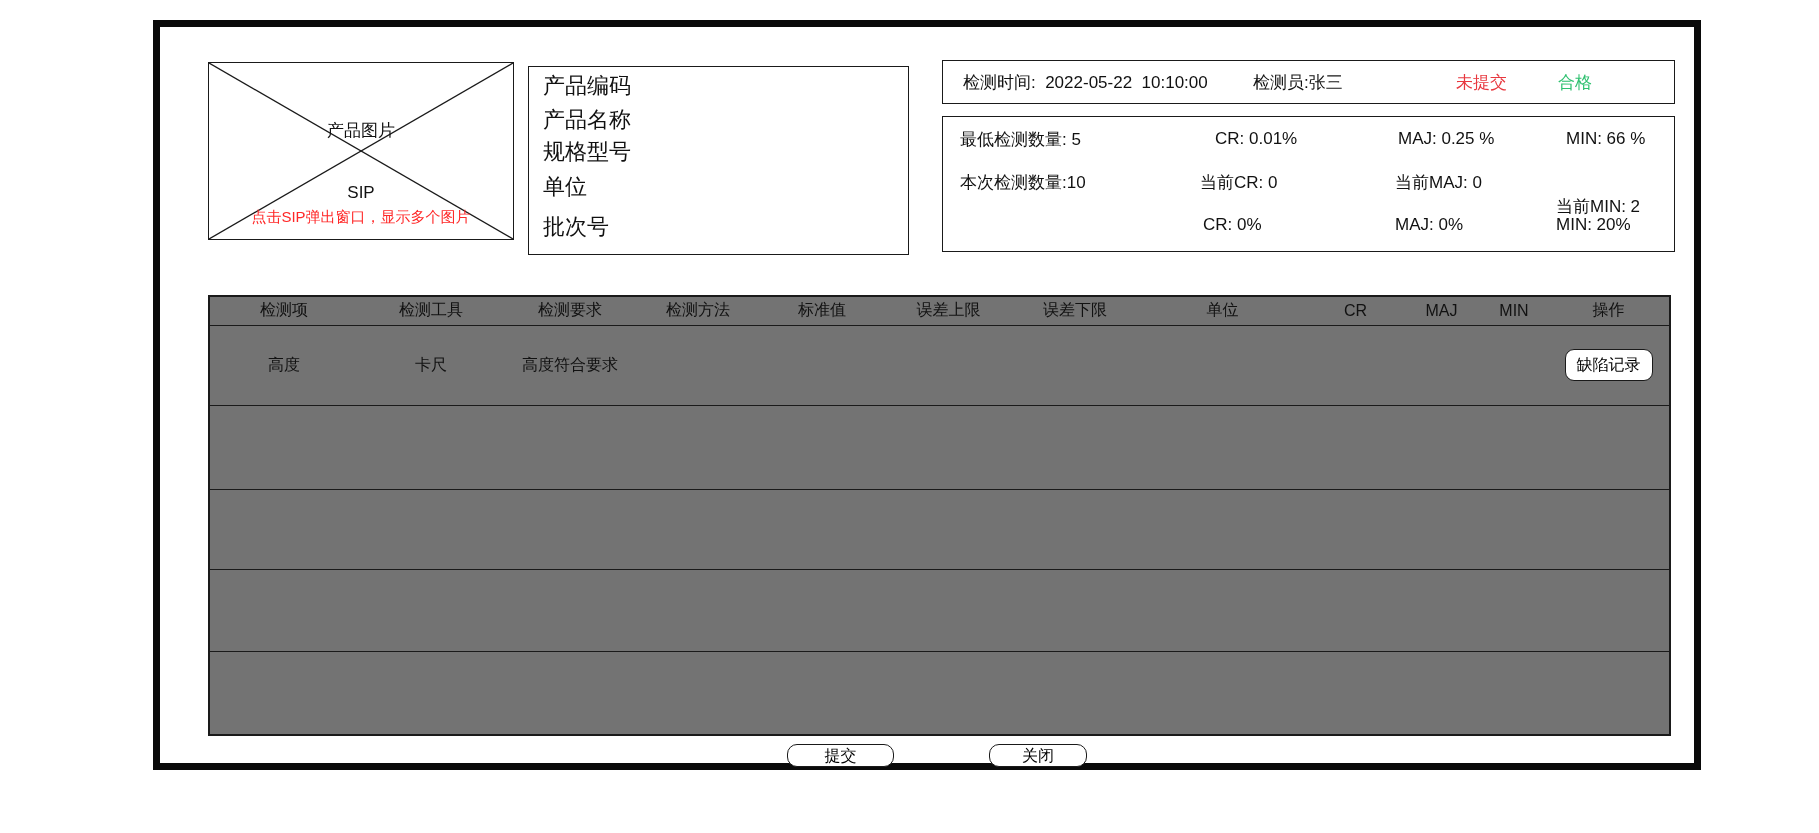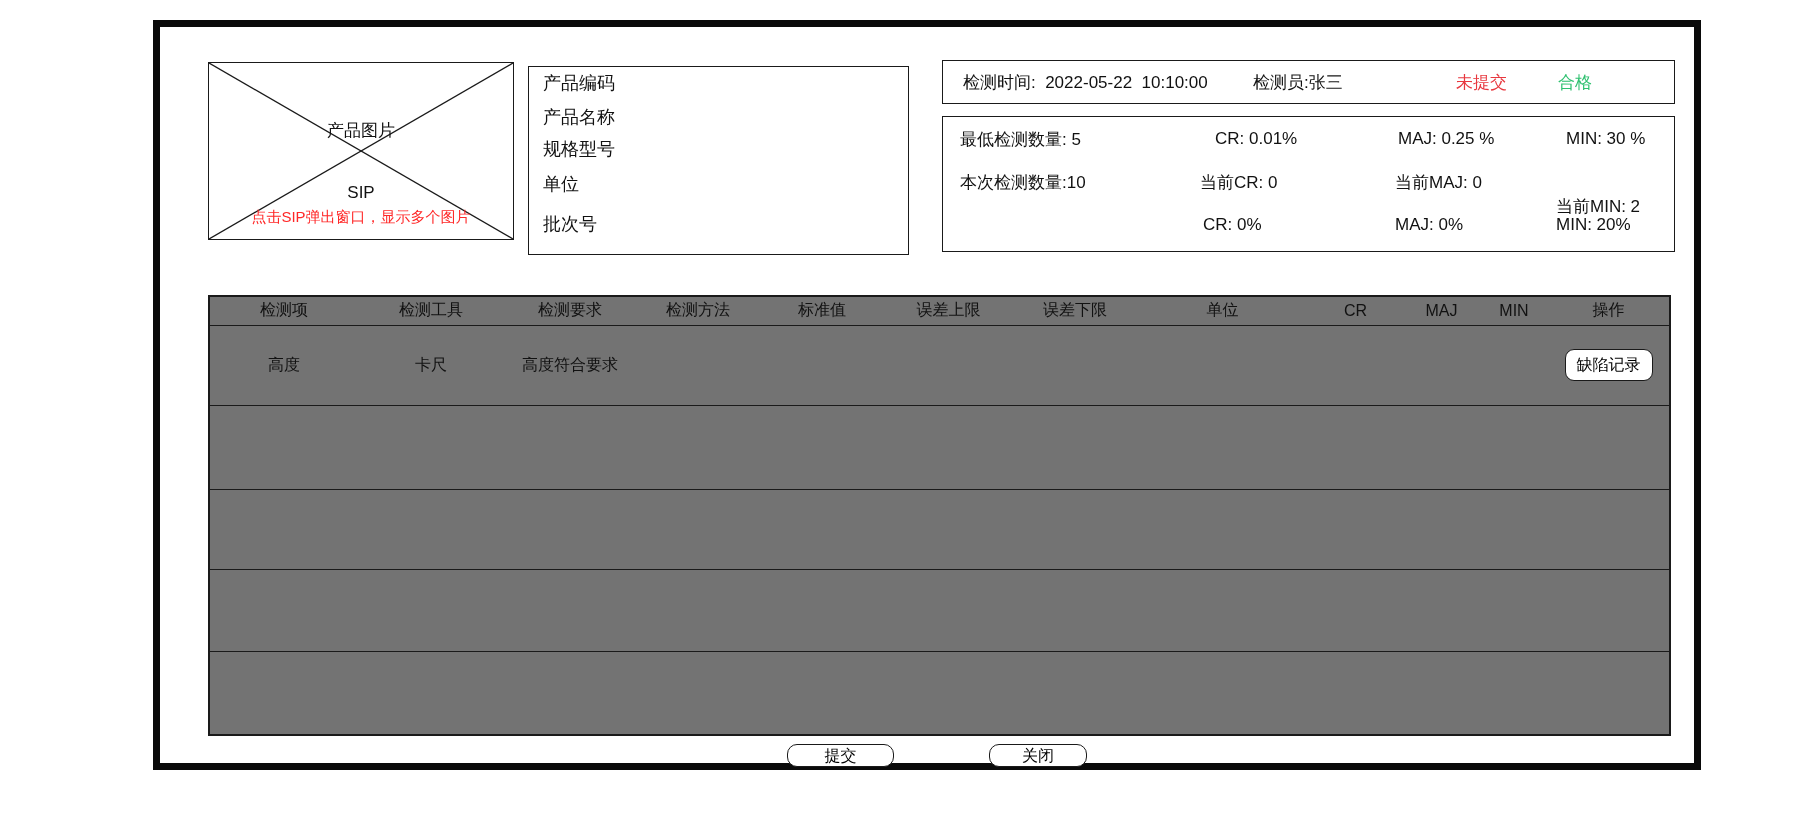--- a/index.html
+++ b/index.html
@@ -20,21 +20,21 @@
 
   
   .image-box{left:201px;top:55px;width:306px;height:178px;cursor:pointer;}
   .image-box svg{position:absolute;left:0;top:0;width:100%;height:100%;}
   .img-title{left:0;top:56px;width:100%;text-align:center;font-size:17px;}
   .sip-label{left:0;top:120px;width:100%;text-align:center;font-size:17px;}
   .sip-hint{left:0;top:145px;width:100%;text-align:center;font-size:15px;color:#ff2626;}
 
   
   .fields-box{left:521px;top:59px;width:381px;height:189px;}
-  .field-label{left:14px;font-size:18px;}
+  .field-label{left:14px;font-size:22px;}
 
   
   .info-box{left:935px;top:53px;width:733px;height:44px;}
   .info-box span{position:absolute;top:50%;transform:translateY(-50%);font-size:17px;}
   .i-time{left:20px;}
   .i-inspector{left:310px;}
   .i-submit{left:513px;color:#e8383f;}
   .i-result{left:615px;color:#2ec06f;}
 
   
@@ -101,21 +101,21 @@
     <span class="i-time pre">检测时间:  2022-05-22  10:10:00</span>
     <span class="i-inspector">检测员:张三</span>
     <span class="i-submit">未提交</span>
     <span class="i-result">合格</span>
   </div>
 
   <div class="abs box stats-box" style="left:782px;top:89px;">
     <span style="left:17px;top:22px;">最低检测数量: 5</span>
     <span style="left:272px;top:22px;">CR: 0.01%</span>
     <span style="left:455px;top:22px;">MAJ: 0.25 %</span>
-    <span style="left:623px;top:22px;">MIN: 30 %</span>
+    <span style="left:623px;top:22px;">MIN: 66 %</span>
 
     <span style="left:17px;top:65px;">本次检测数量:10</span>
     <span style="left:257px;top:65px;">当前CR: 0</span>
     <span style="left:452px;top:65px;">当前MAJ: 0</span>
     <span style="left:613px;top:65px;margin-top:24px;">当前MIN: 2</span>
 
     <span style="left:260px;top:108px;">CR: 0%</span>
     <span style="left:452px;top:108px;">MAJ: 0%</span>
     <span style="left:613px;top:108px;">MIN: 20%</span>
   </div>

